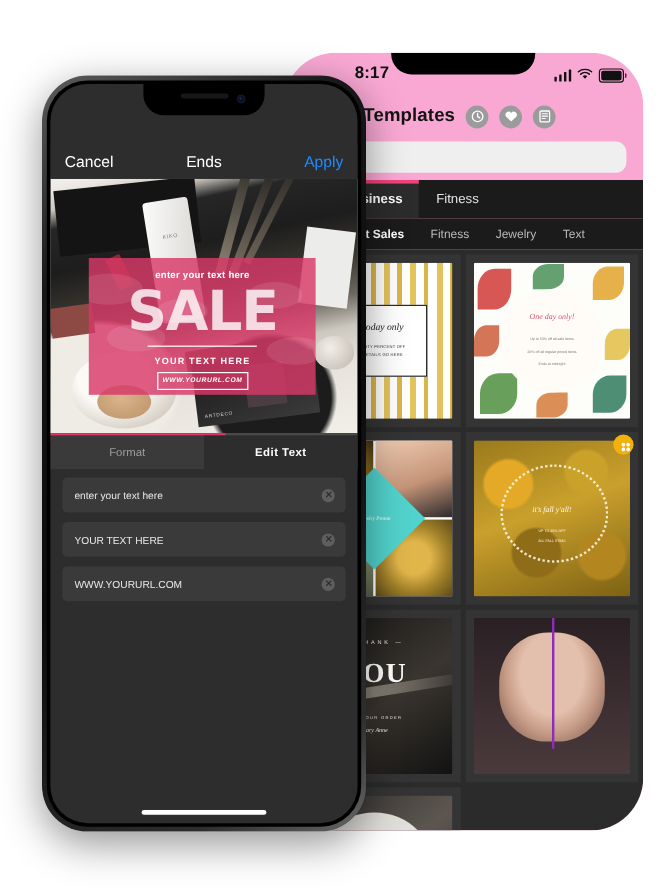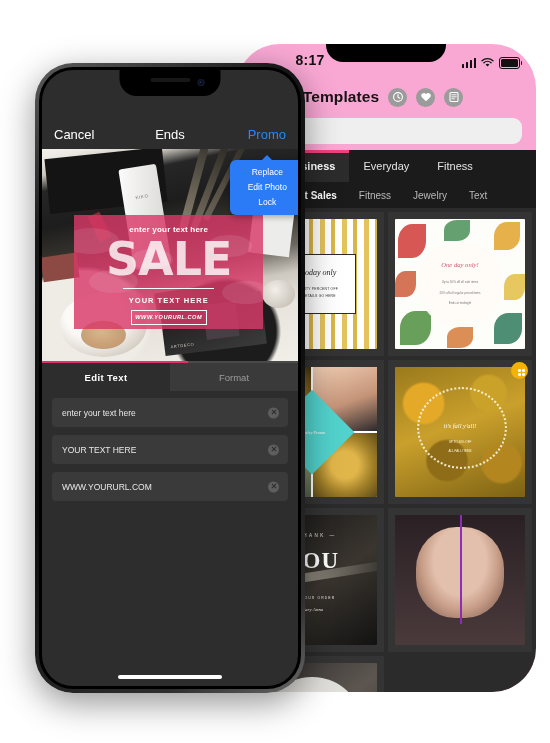--- a/index.html
+++ b/index.html
@@ -252,21 +252,20 @@
             <path d="M2.8 3.3h4.4M2.8 5.3h4.4M2.8 7.3h2.6" stroke="#fff" stroke-width=".9" stroke-linecap="round"></path>
           </svg>
       </div>
     </div>
 
     <div class="bd-search" aria-label=""></div>
 
     <div class="bd-tabs">
       <div class="bd-tab">al</div>
       <div class="bd-tab active">Business</div>
-      <div class="bd-tab">Everyday</div>
       <div class="bd-tab">Fitness</div>
     </div>
 
     <div class="bd-subtabs">
       <div class="bd-subtab">ds</div>
       <div class="bd-subtab active">Direct Sales</div>
       <div class="bd-subtab">Fitness</div>
       <div class="bd-subtab">Jewelry</div>
       <div class="bd-subtab">Text</div>
     </div>
@@ -376,21 +375,21 @@
   <div class="front-screen">
 
     <div class="fd-notch">
       <div class="fd-speaker"></div>
       <div class="fd-cam"></div>
     </div>
 
     <div class="fd-nav">
       <div class="fd-cancel">Cancel</div>
       <div class="fd-navtitle">Ends</div>
-      <div class="fd-apply">Promo</div>
+      <div class="fd-apply">Apply</div>
     </div>
 
     <div class="canvas">
       <div class="photo">
         <div class="ph darkbox"></div>
         <div class="ph brush1"></div>
         <div class="ph brush2"></div>
         <div class="ph brush3"></div>
         <div class="ph box2"></div>
         <div class="ph tube">
@@ -415,34 +414,29 @@
         <div class="ovcirc" style="right:-4%;top:58%;width:26%;height:20%;"></div>
         <div class="ov-top">enter your text here</div>
         <div class="ov-sale">SALE</div>
         <div class="ov-rule"></div>
         <div class="ov-mid">YOUR TEXT HERE</div>
         <div class="ov-url">
           <span>WWW.YOURURL.COM</span>
         </div>
       </div>
 
-      <div class="popup">
-        <div>Replace</div>
-        <div>Edit Photo</div>
-        <div>Lock</div>
-      </div>
     </div>
 
     <div class="progressline">
           <i></i>
         </div>
 
     <div class="fd-tabs">
+      <div class="fd-tab">Format</div>
       <div class="fd-tab active">Edit Text</div>
-      <div class="fd-tab">Format</div>
     </div>
 
     <div class="fields">
       <div class="field">
         <span>enter your text here</span>
         <span class="clr"></span>
       </div>
       <div class="field">
         <span>YOUR TEXT HERE</span>
         <span class="clr"></span>

